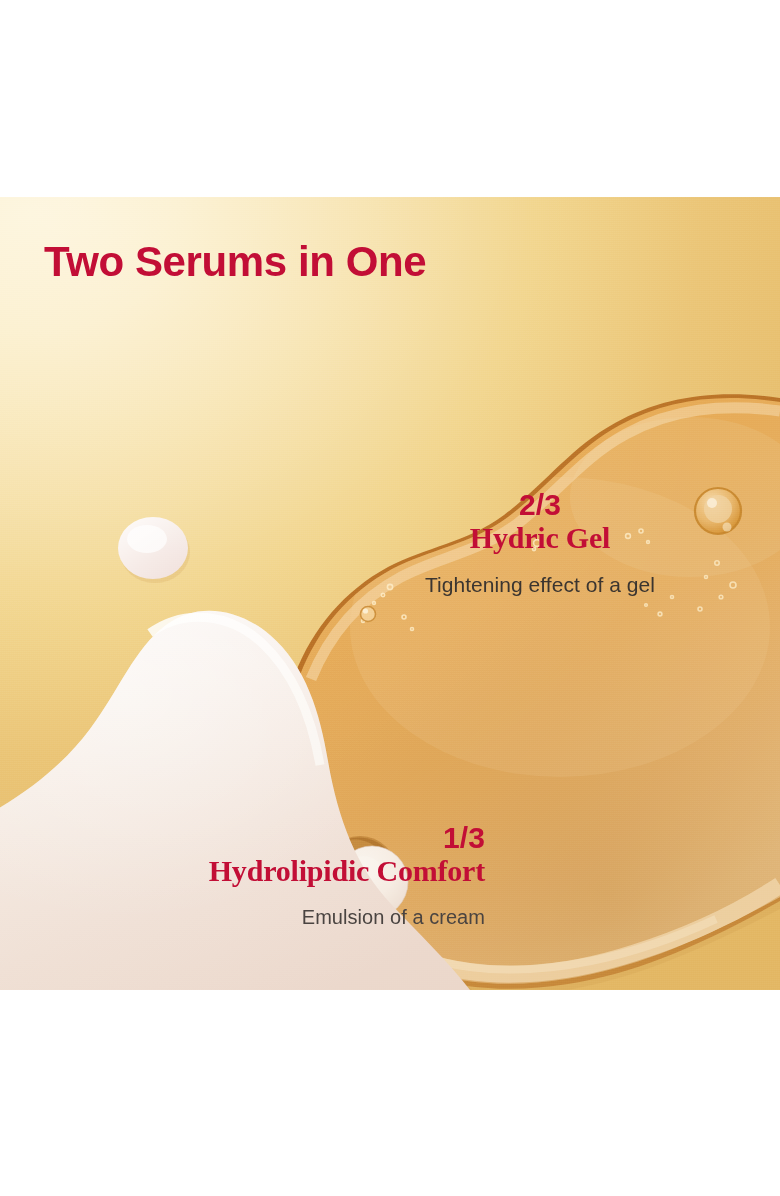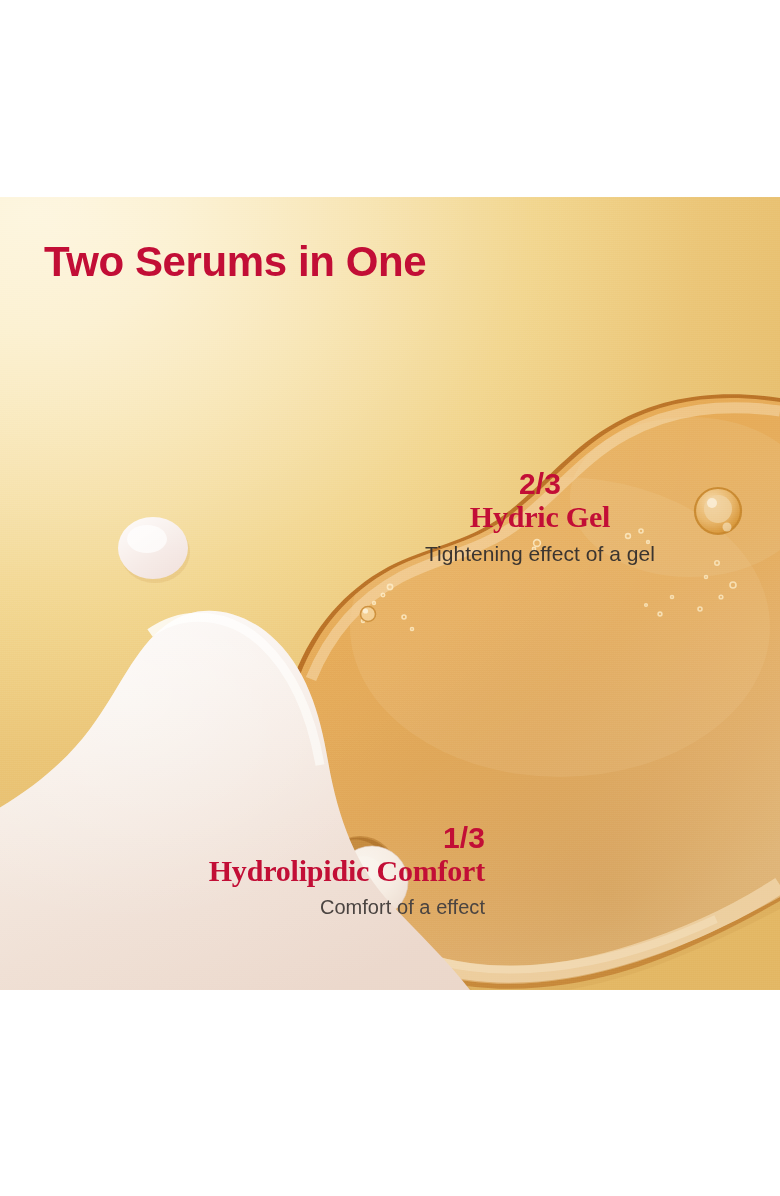--- a/index.html
+++ b/index.html
@@ -37,34 +37,34 @@
 
   svg.layer{position:absolute;left:0;top:0;width:780px;height:793px;}
 
   
   .txt{position:absolute;z-index:30;}
   #headline{
     left:44px;top:240px;
     font-size:42px;font-weight:bold;letter-spacing:-.4px;
     color:#c20e36;line-height:1.05;white-space:nowrap;
   }
-  #gel-block{left:349px;top:466px;width:382px;text-align:center;}
+  #gel-block{left:349px;top:487px;width:382px;text-align:center;}
   #cream-block{left:49px;top:820px;width:436px;text-align:right;}
 
   .frac{
     font-size:30px;font-weight:bold;color:#c20e36;line-height:1.18;letter-spacing:.1px;
   }
   .name{
     font-size:30px;font-weight:bold;color:#c20e36;line-height:1.18;letter-spacing:-.2px;
     margin-top:-2px;
     font-family:Liberation Serif, serif;
   }
   .desc{
     font-size:21px;font-weight:normal;color:#3b3530;line-height:1.3;letter-spacing:.05px;
-    margin-top:5px;
+    margin-top:15px;
   }
   #cream-block .desc{color:#4a4441;font-size:20px;}
 </style>
 </head>
 <body>
 
 <div id="stage">
 
   <div class="letterbox" id="bar-top"></div>
   <div class="letterbox" id="bar-bottom"></div>
@@ -278,16 +278,16 @@
 
   <div class="txt" id="gel-block">
     <div class="frac">2/3</div>
     <div class="name">Hydric Gel</div>
     <div class="desc">Tightening effect of a gel</div>
   </div>
 
   <div class="txt" id="cream-block">
     <div class="frac">1/3</div>
     <div class="name">Hydrolipidic Comfort</div>
-    <div class="desc">Comfort of a effect</div>
+    <div class="desc">Emulsion of a cream</div>
   </div>
 
 </div>
 
 </body></html>

